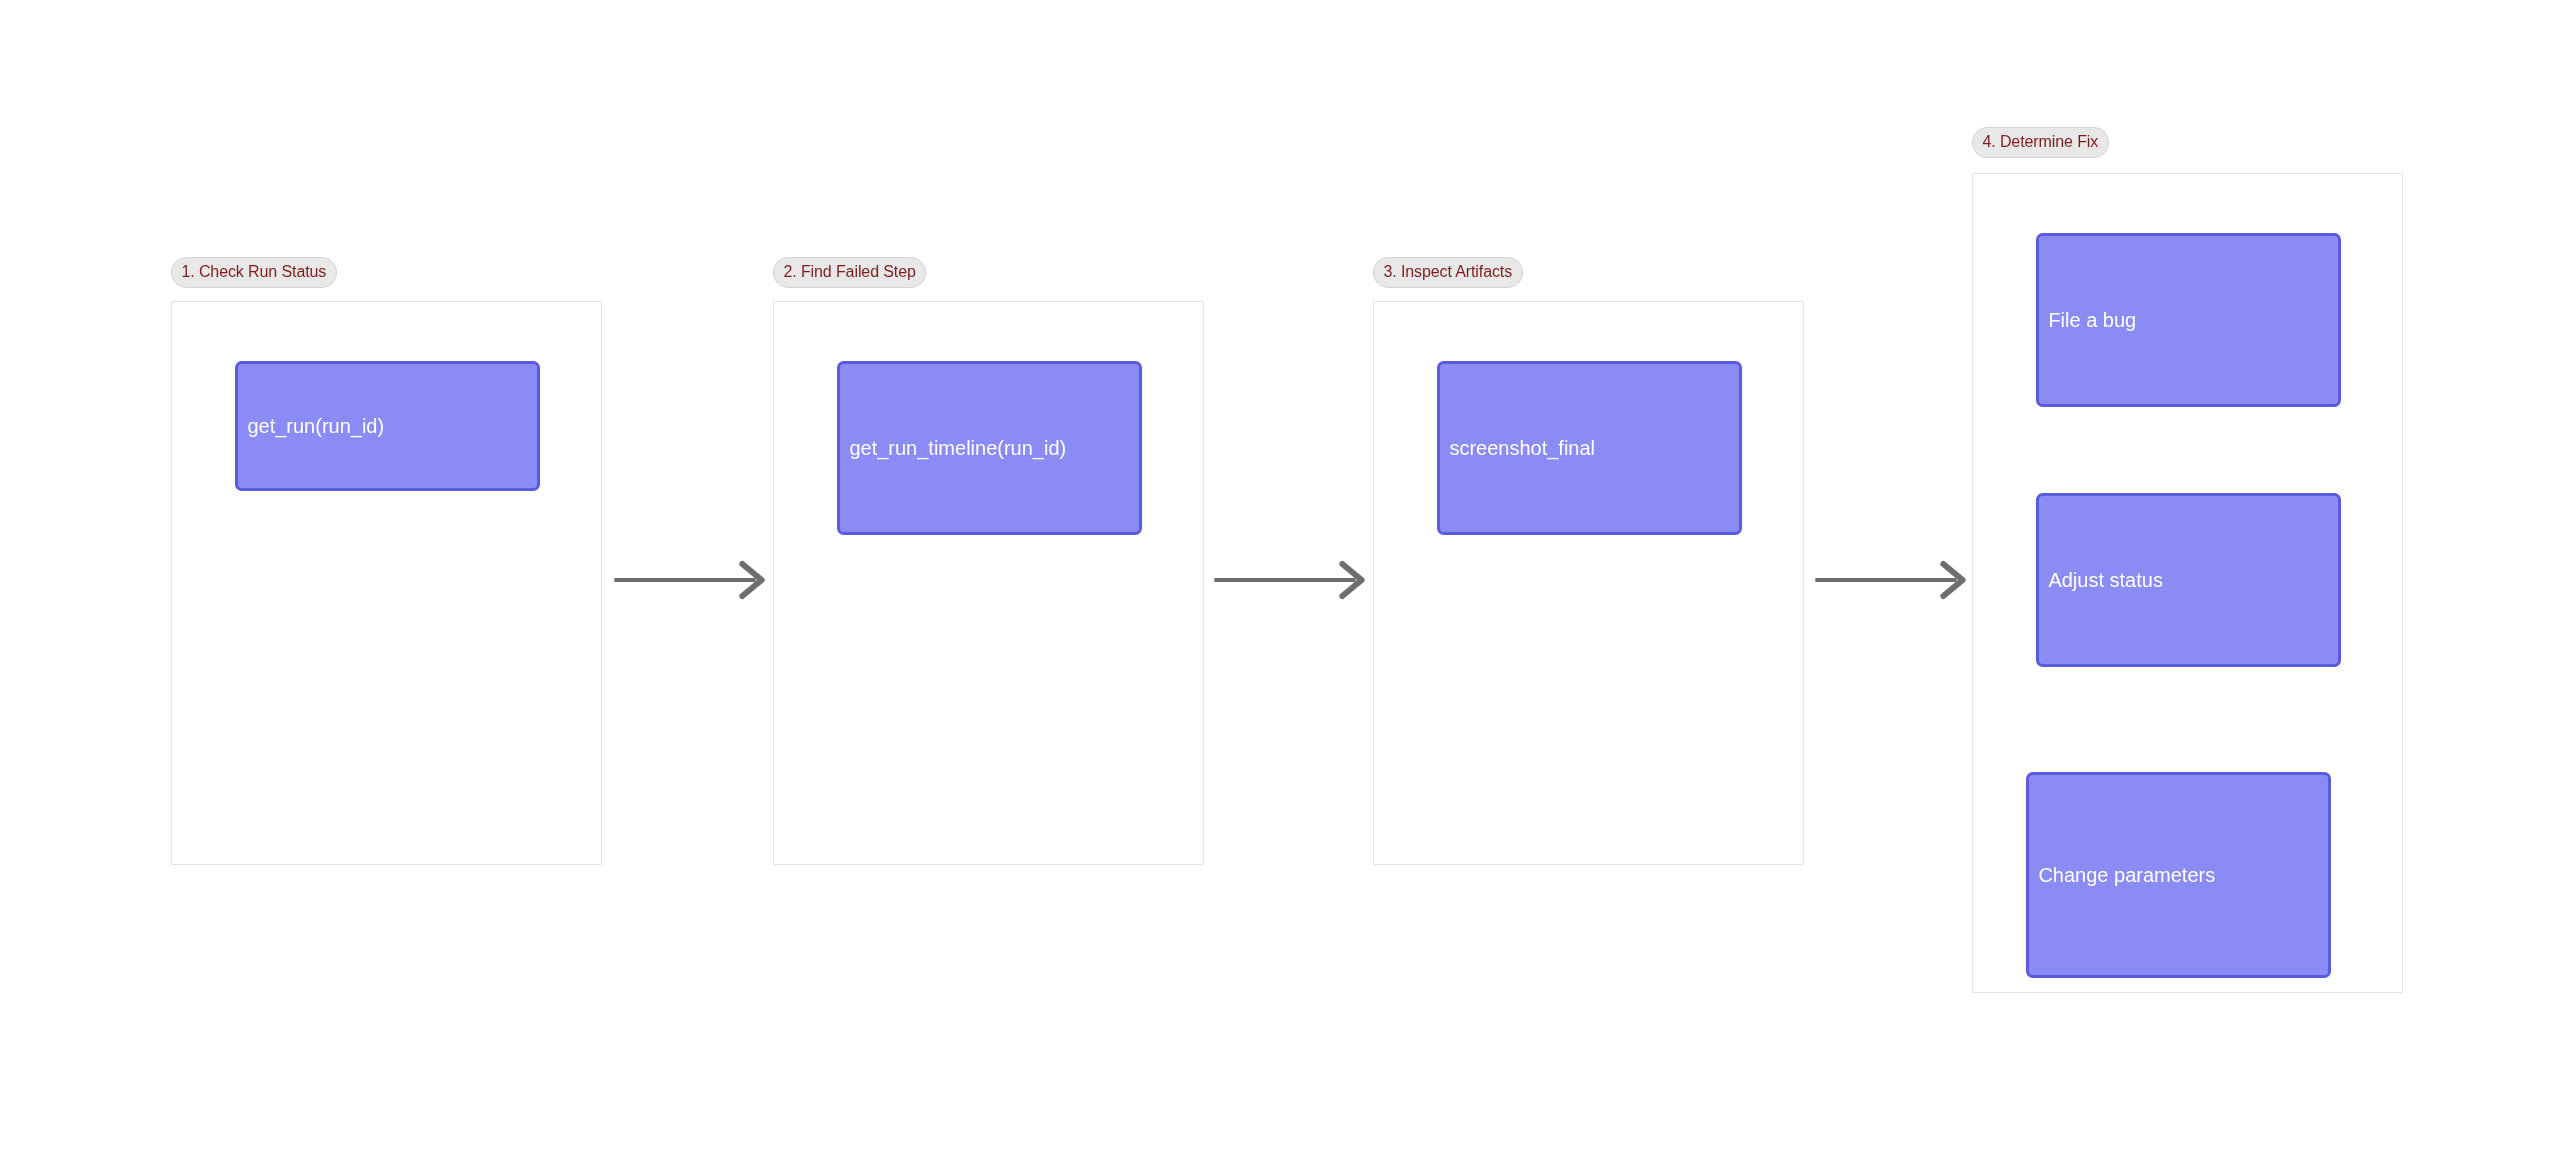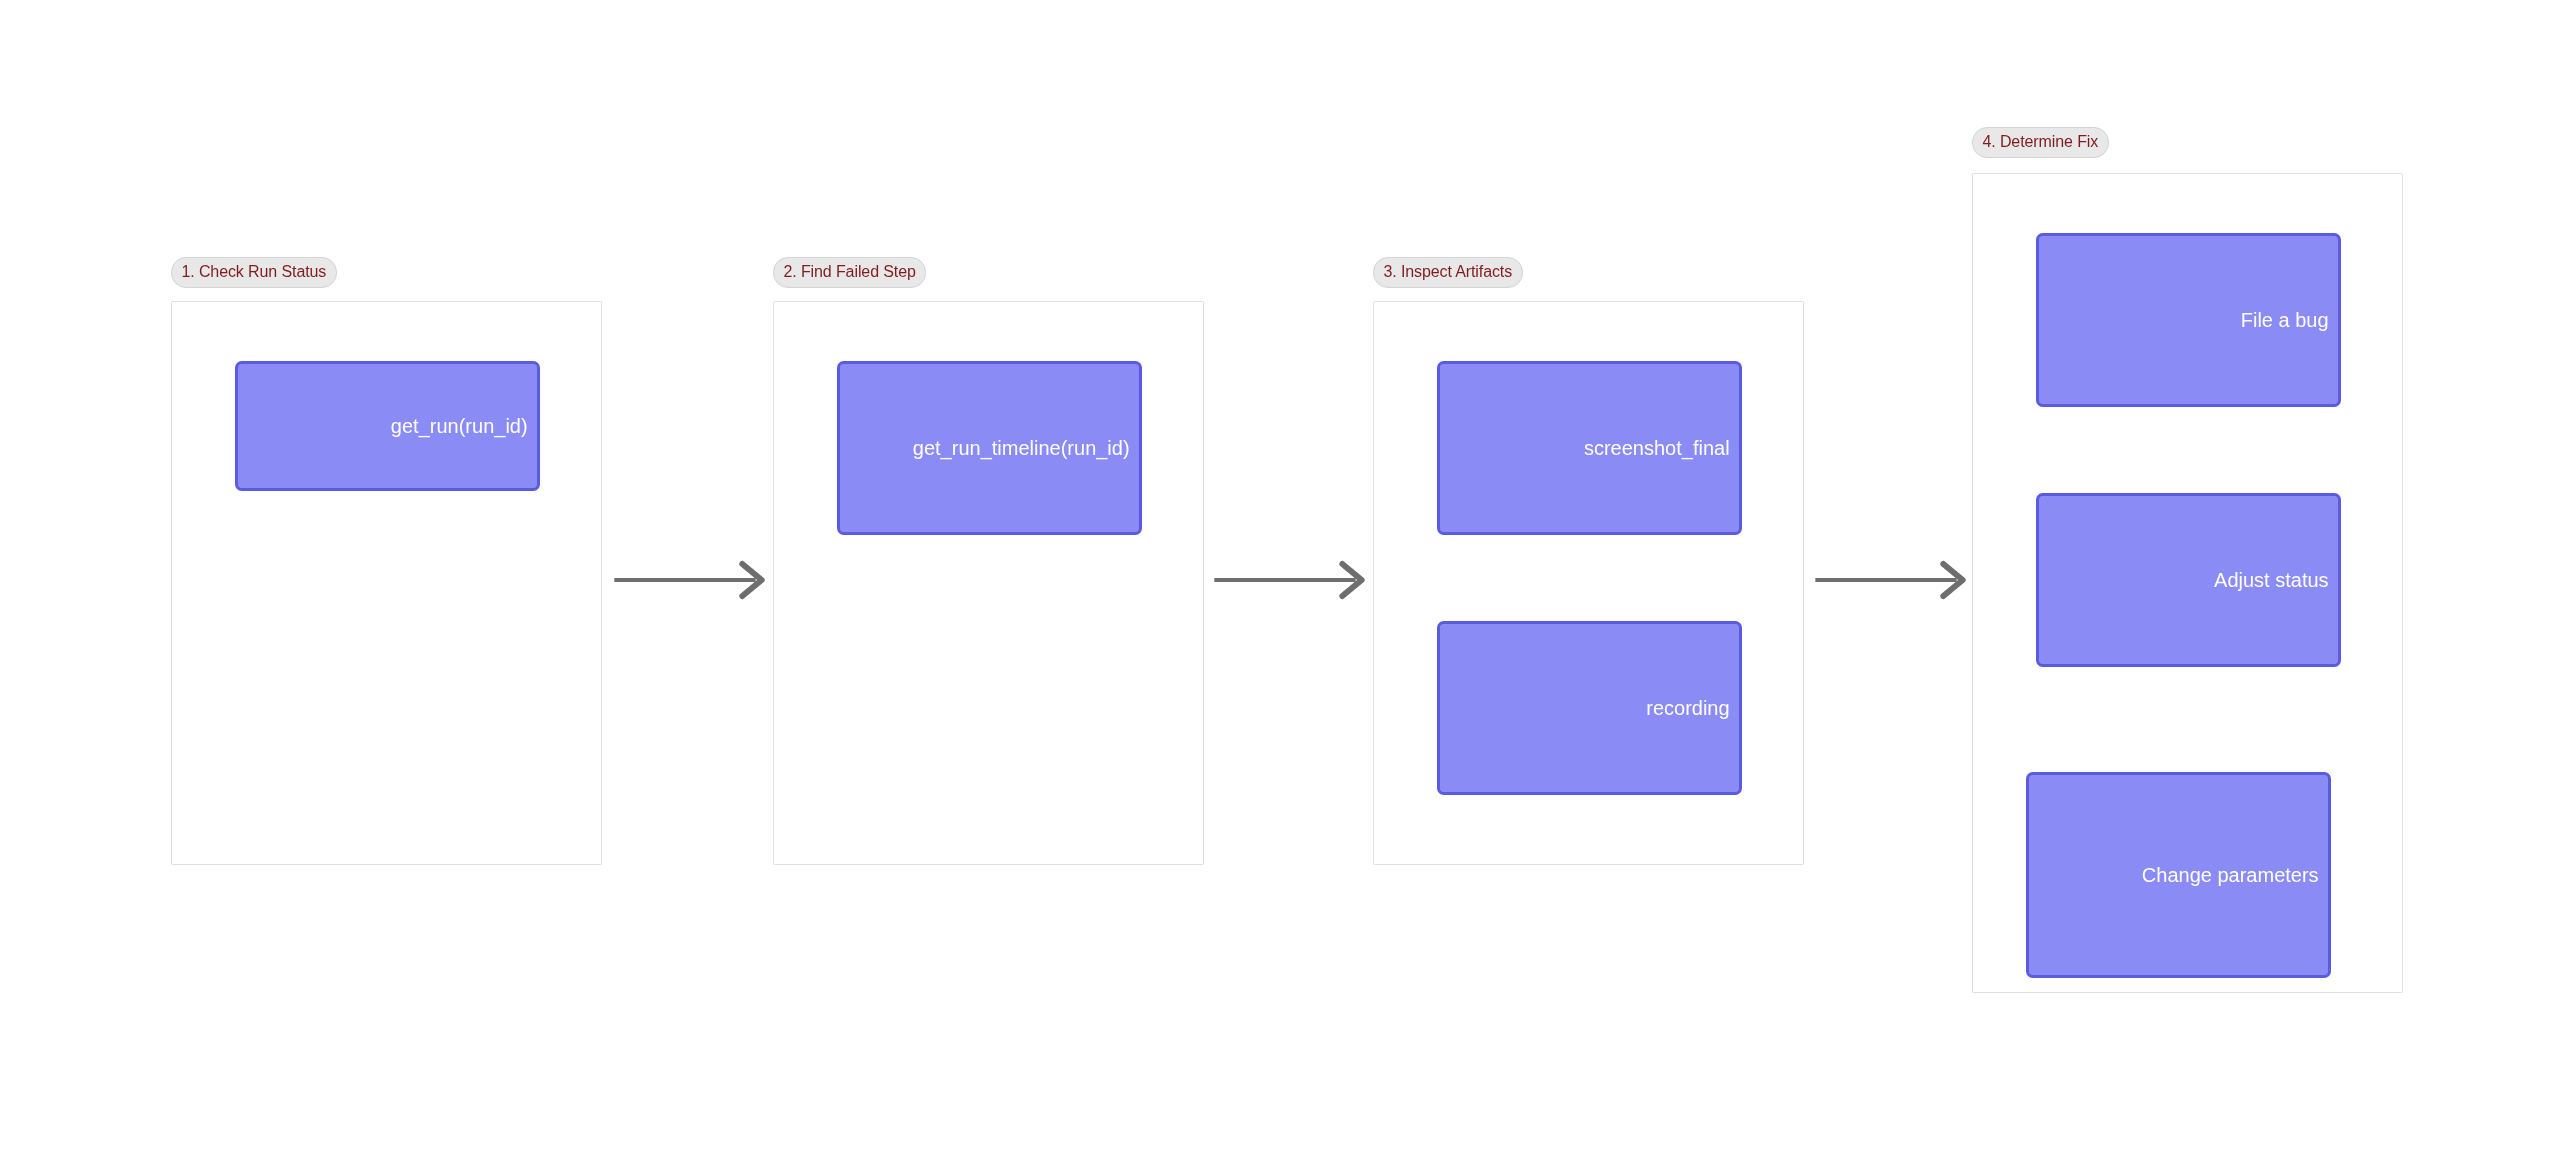--- a/index.html
+++ b/index.html
@@ -52,21 +52,21 @@
     box-sizing: border-box;
     background: #8b8bf5;
     border: 3.4px solid #5b5be0;
     border-radius: 6.7px;
     color: #ffffff;
     font-size: 20px;
     line-height: 1.32;
     text-align: center;
     display: flex;
     align-items: center;
-    justify-content: flex-end;
+    justify-content: flex-start;
     padding: 4px 9.4px;
   }
   .node .node-label {
     display: block;
     white-space: pre-line;
   }
 
   
   .arrow {
     position: absolute;
@@ -109,23 +109,20 @@
   </svg>
 
   <div class="group-label" style="left:1373px; top:257px;">3. Inspect Artifacts</div>
 
   <div class="group" style="left:1373px; top:301px; width:431px; height:564px;">
 
     <div class="node" style="left:63px; top:59px; width:305px; height:174px;">
       <span class="node-label">screenshot_final</span>
     </div>
 
-    <div class="node" style="left:63px; top:319px; width:305px; height:174px;">
-      <span class="node-label">recording</span>
-    </div>
   </div>
 
   <svg class="arrow" style="left:1815px; top:560px;" width="154" height="40" viewBox="0 0 230 60">
     <line x1="0" y1="30" x2="212" y2="30" stroke="#6e6e6e" stroke-width="6"></line>
     <polyline points="192,6 221,30 192,54" fill="none" stroke="#6e6e6e" stroke-width="9" stroke-linecap="round" stroke-linejoin="round"></polyline>
   </svg>
 
   <div class="group-label" style="left:1972px; top:127px;">4. Determine Fix</div>
 
   <div class="group" style="left:1972px; top:173px; width:431px; height:820px;">

